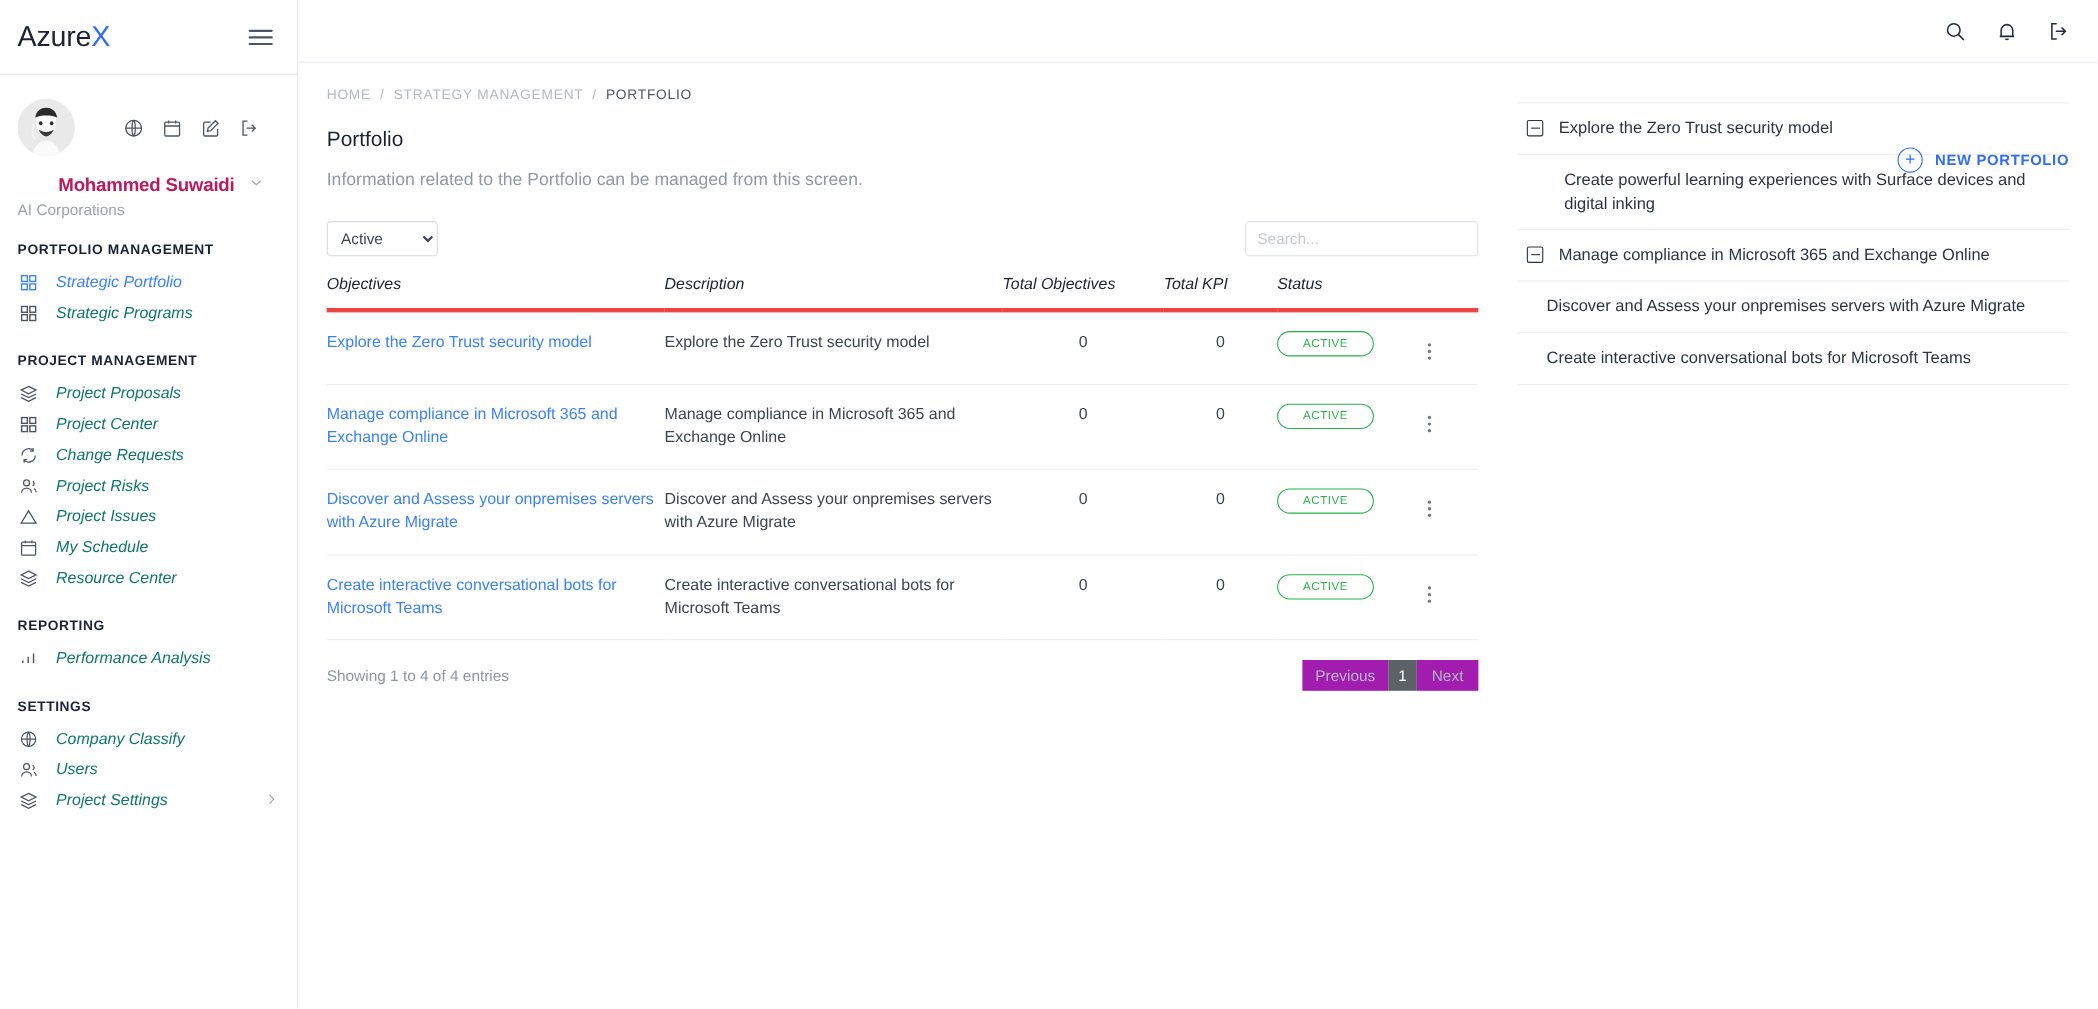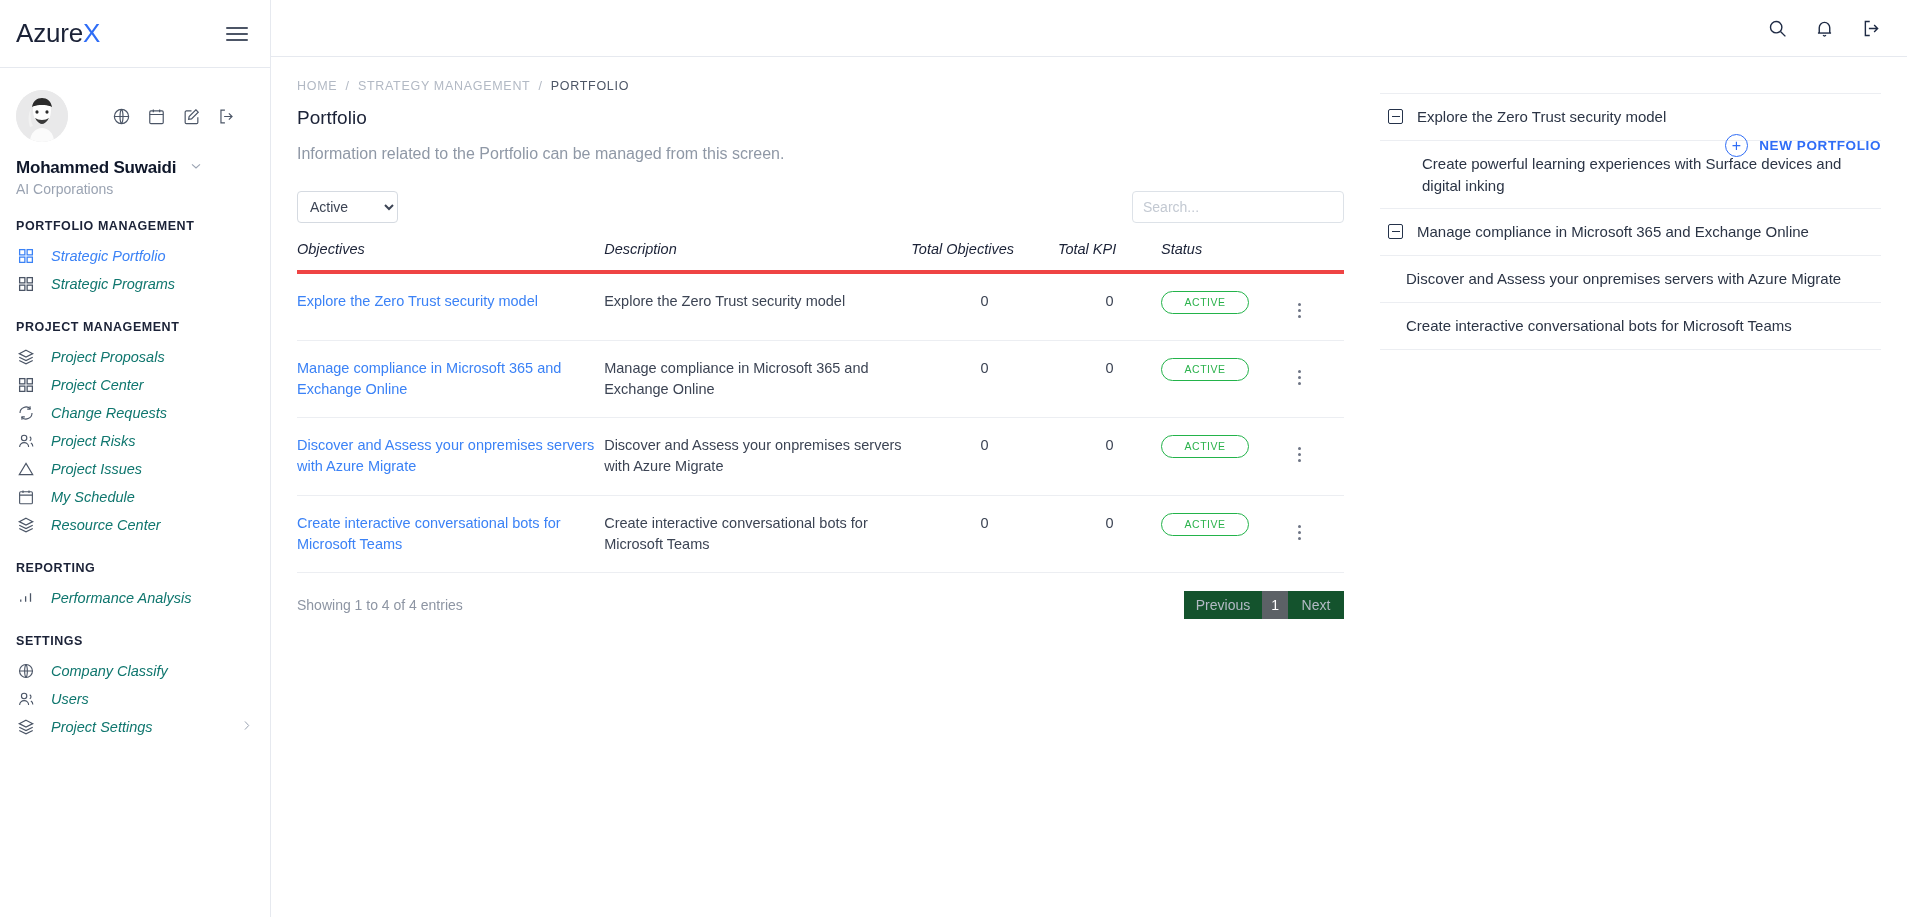--- a/index.html
+++ b/index.html
@@ -34,21 +34,21 @@
   .sb-user { padding: 22px 16px 0 16px; }
   .sb-user-top { display: flex; align-items: center; }
   .avatar {
     width: 52px; height: 52px; border-radius: 50%;
     background: #e9e9ea; overflow: hidden; flex: 0 0 52px;
     display: flex; align-items: flex-end; justify-content: center;
   }
   .user-icons { display: flex; gap: 16px; margin-left: 44px; color: #4b5566; }
   .user-icons svg { display: block; }
   .sb-name-row { display: flex; align-items: center; margin-top: 16px; }
-  .sb-name { font-size: 17px; font-weight: 700; color: #0f172a; letter-spacing: -0.2px; }
+  .sb-name { font-size: 17px; font-weight: 700; color: #be185d; letter-spacing: -0.2px; margin-left: 37px; }
   .sb-caret { margin-left: 12px; color: #9aa3b2; }
   .sb-org { font-size: 14px; color: #9aa3b2; margin-top: 3px; }
 
   .sb-section {
     font-size: 12.5px; font-weight: 700; letter-spacing: .55px;
     color: #1b2237; padding: 0 16px; margin: 22px 0 9px 0;
   }
   .sb-item {
     display: flex; align-items: center; gap: 15px;
     height: 28px; padding: 0 16px; margin-bottom: 0;
@@ -68,21 +68,21 @@
   .topbar {
     height: 57px; border-bottom: 1px solid #e6e9ef;
     display: flex; align-items: center; justify-content: flex-end;
     padding-right: 25px; gap: 26px; color: #1e2a44;
     flex: 0 0 57px;
   }
   .topbar svg { display: block; cursor: pointer; }
 
   .body-area { flex: 1; display: flex; min-height: 0; }
   .center { flex: 1; min-width: 0; padding: 22px 26px 0 26px; }
-  .crumbs { font-size: 12.5px; letter-spacing: .7px; color: #b2b9c4; margin-bottom: 14px; }
+  .crumbs { font-size: 12.5px; letter-spacing: .7px; color: #b2b9c4; margin-bottom: 24px; }
   .crumbs .cur { color: #4d5666; }
   .crumbs .sep { margin: 0 4px; }
   .page-title { font-size: 19px; color: #1b2237; font-weight: 400; }
   .page-sub { font-size: 16px; color: #8f98a6; margin-top: 16px; }
 
   .newbtn {
     position: absolute; right: 26px; top: 134px;
     display: flex; align-items: center; gap: 11px;
     color: #2f6df6; font-size: 13.5px; font-weight: 700; letter-spacing: .6px;
     cursor: pointer; background: none; border: none;
@@ -129,21 +129,21 @@
     color: #2bb24c; font-size: 10.5px; letter-spacing: .5px; font-weight: 400;
   }
   .kebab { display: inline-flex; flex-direction: column; gap: 3px; cursor: pointer; padding: 4px 8px; }
   .kebab i { width: 3px; height: 3px; border-radius: 50%; background: #6d7484; display: block; }
 
   .tfoot { display: flex; align-items: center; justify-content: space-between; margin-top: 18px; }
   .showing { font-size: 14px; color: #8d95a3; }
   .pager { display: flex; }
   .pg {
     min-width: 56px; height: 28px; display: flex; align-items: center; justify-content: center;
-    background: #14532d; color: #b3bac5; font-size: 14px; cursor: pointer; padding: 0 12px;
+    background: #a21caf; color: #b3bac5; font-size: 14px; cursor: pointer; padding: 0 12px;
   }
   .pg.cur { background: #5c6166; color: #fff; min-width: 24px; padding: 0 9px; }
 
   
   .rightpanel {
     width: 537px; flex: 0 0 537px; padding: 36px 26px 0 10px;
   }
   .tree { display: flex; flex-direction: column; }
   .tnode {
     display: flex; align-items: flex-start; gap: 14px;

